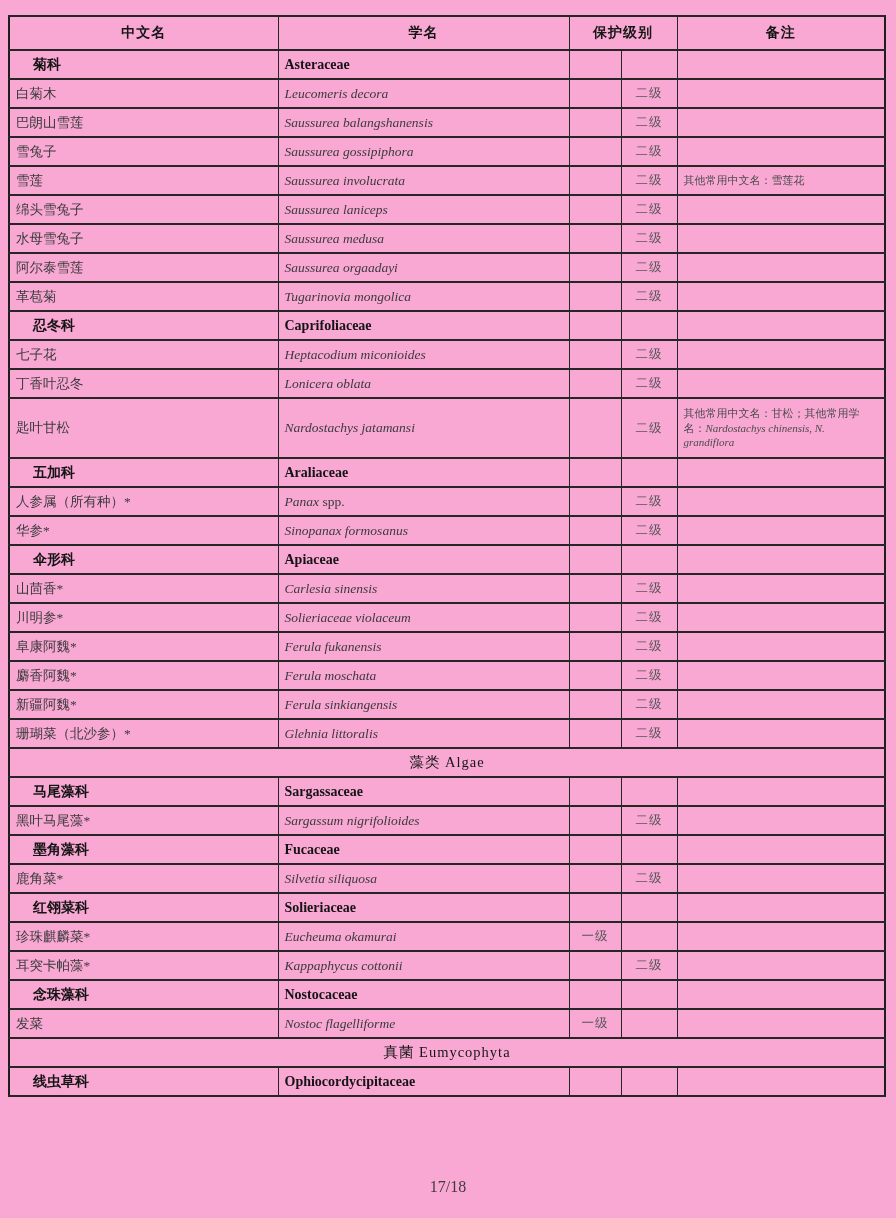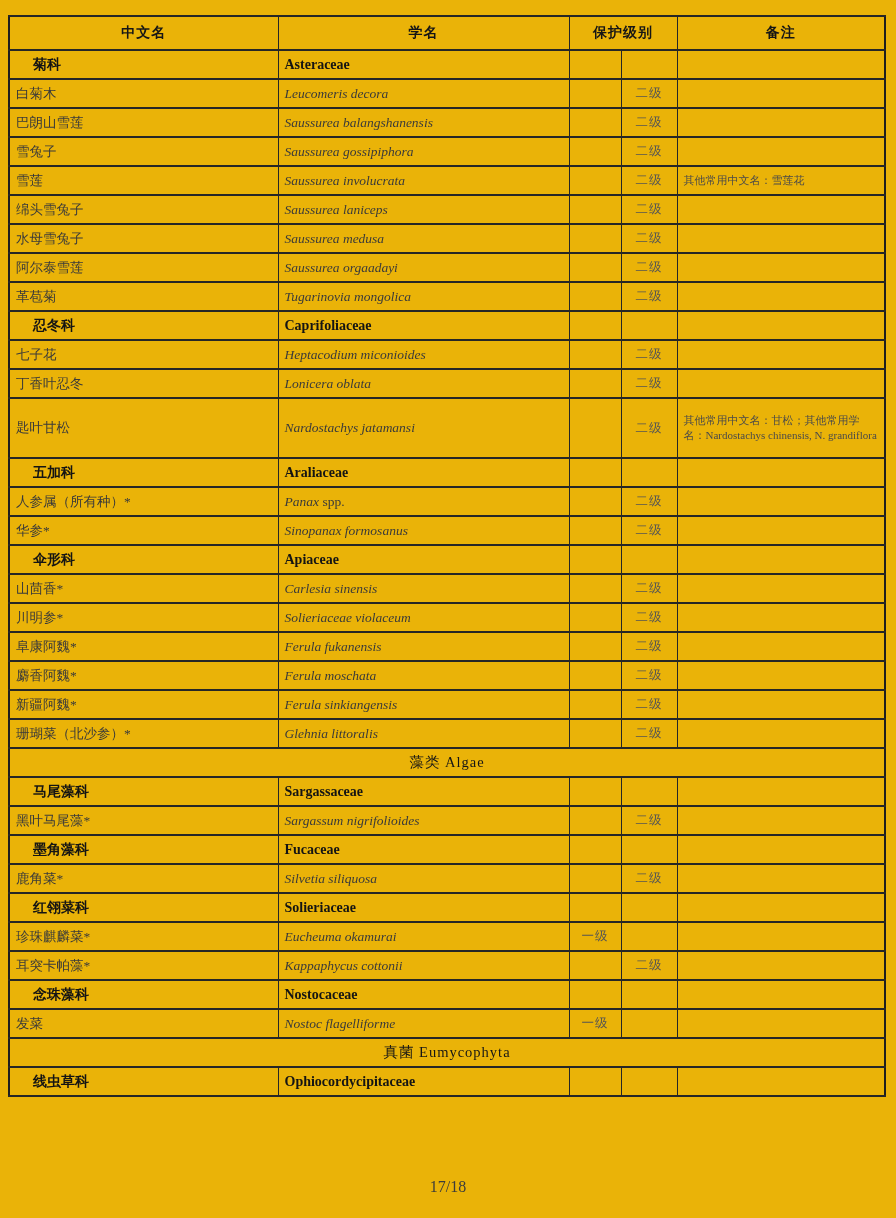--- a/index.html
+++ b/index.html
@@ -1,18 +1,18 @@
 <!DOCTYPE html>
 <html><head>
 <meta charset="utf-8">
 <style>
   html,body{margin:0;padding:0;}
   .page{
     width:896px;height:1218px;
-    background:#eab308;
+    background:#f9a8d4;
     position:relative;
     font-family:"Liberation Serif","DejaVu Serif",serif;
     color:#2e2e2e;
     overflow:hidden;
   }
   table.doc{
     position:absolute;left:8px;top:15px;
     width:876px;
     border-collapse:collapse;
     table-layout:fixed;
@@ -34,21 +34,21 @@
     font-weight:bold;font-size:14px;color:#161616;
     text-align:center;letter-spacing:1px;
   }
   td.cn{font-size:13.5px;padding-left:18px;color:#3a3a3a;}
   td.cn.family{font-weight:bold;padding-left:23px;color:#141414;font-size:14px;}
   td.sci{font-size:13.5px;font-style:italic;color:#3a3a3a;padding-left:8px;}
   td.sci.family{font-style:normal;font-weight:bold;color:#141414;font-size:14px;}
   td.sci .roman{font-style:normal;}
   td.lvl{font-size:12.5px;text-align:center;color:#555;padding:1px 2px;letter-spacing:1px;}
   td.note{font-size:11px;color:#4a4a4a;line-height:1.35;padding:2px 5px;}
-  td.note .it{}
+  td.note .it{font-style:italic;}
   td.section{
     text-align:center;font-weight:normal;font-size:14.5px;color:#161616;
     letter-spacing:1px;
   }
   .footer{
     position:absolute;left:0;width:896px;top:1178px;
     text-align:center;font-size:16px;color:#3c3c3c;
     font-family:"Liberation Serif","DejaVu Serif",serif;
   }
 </style>

